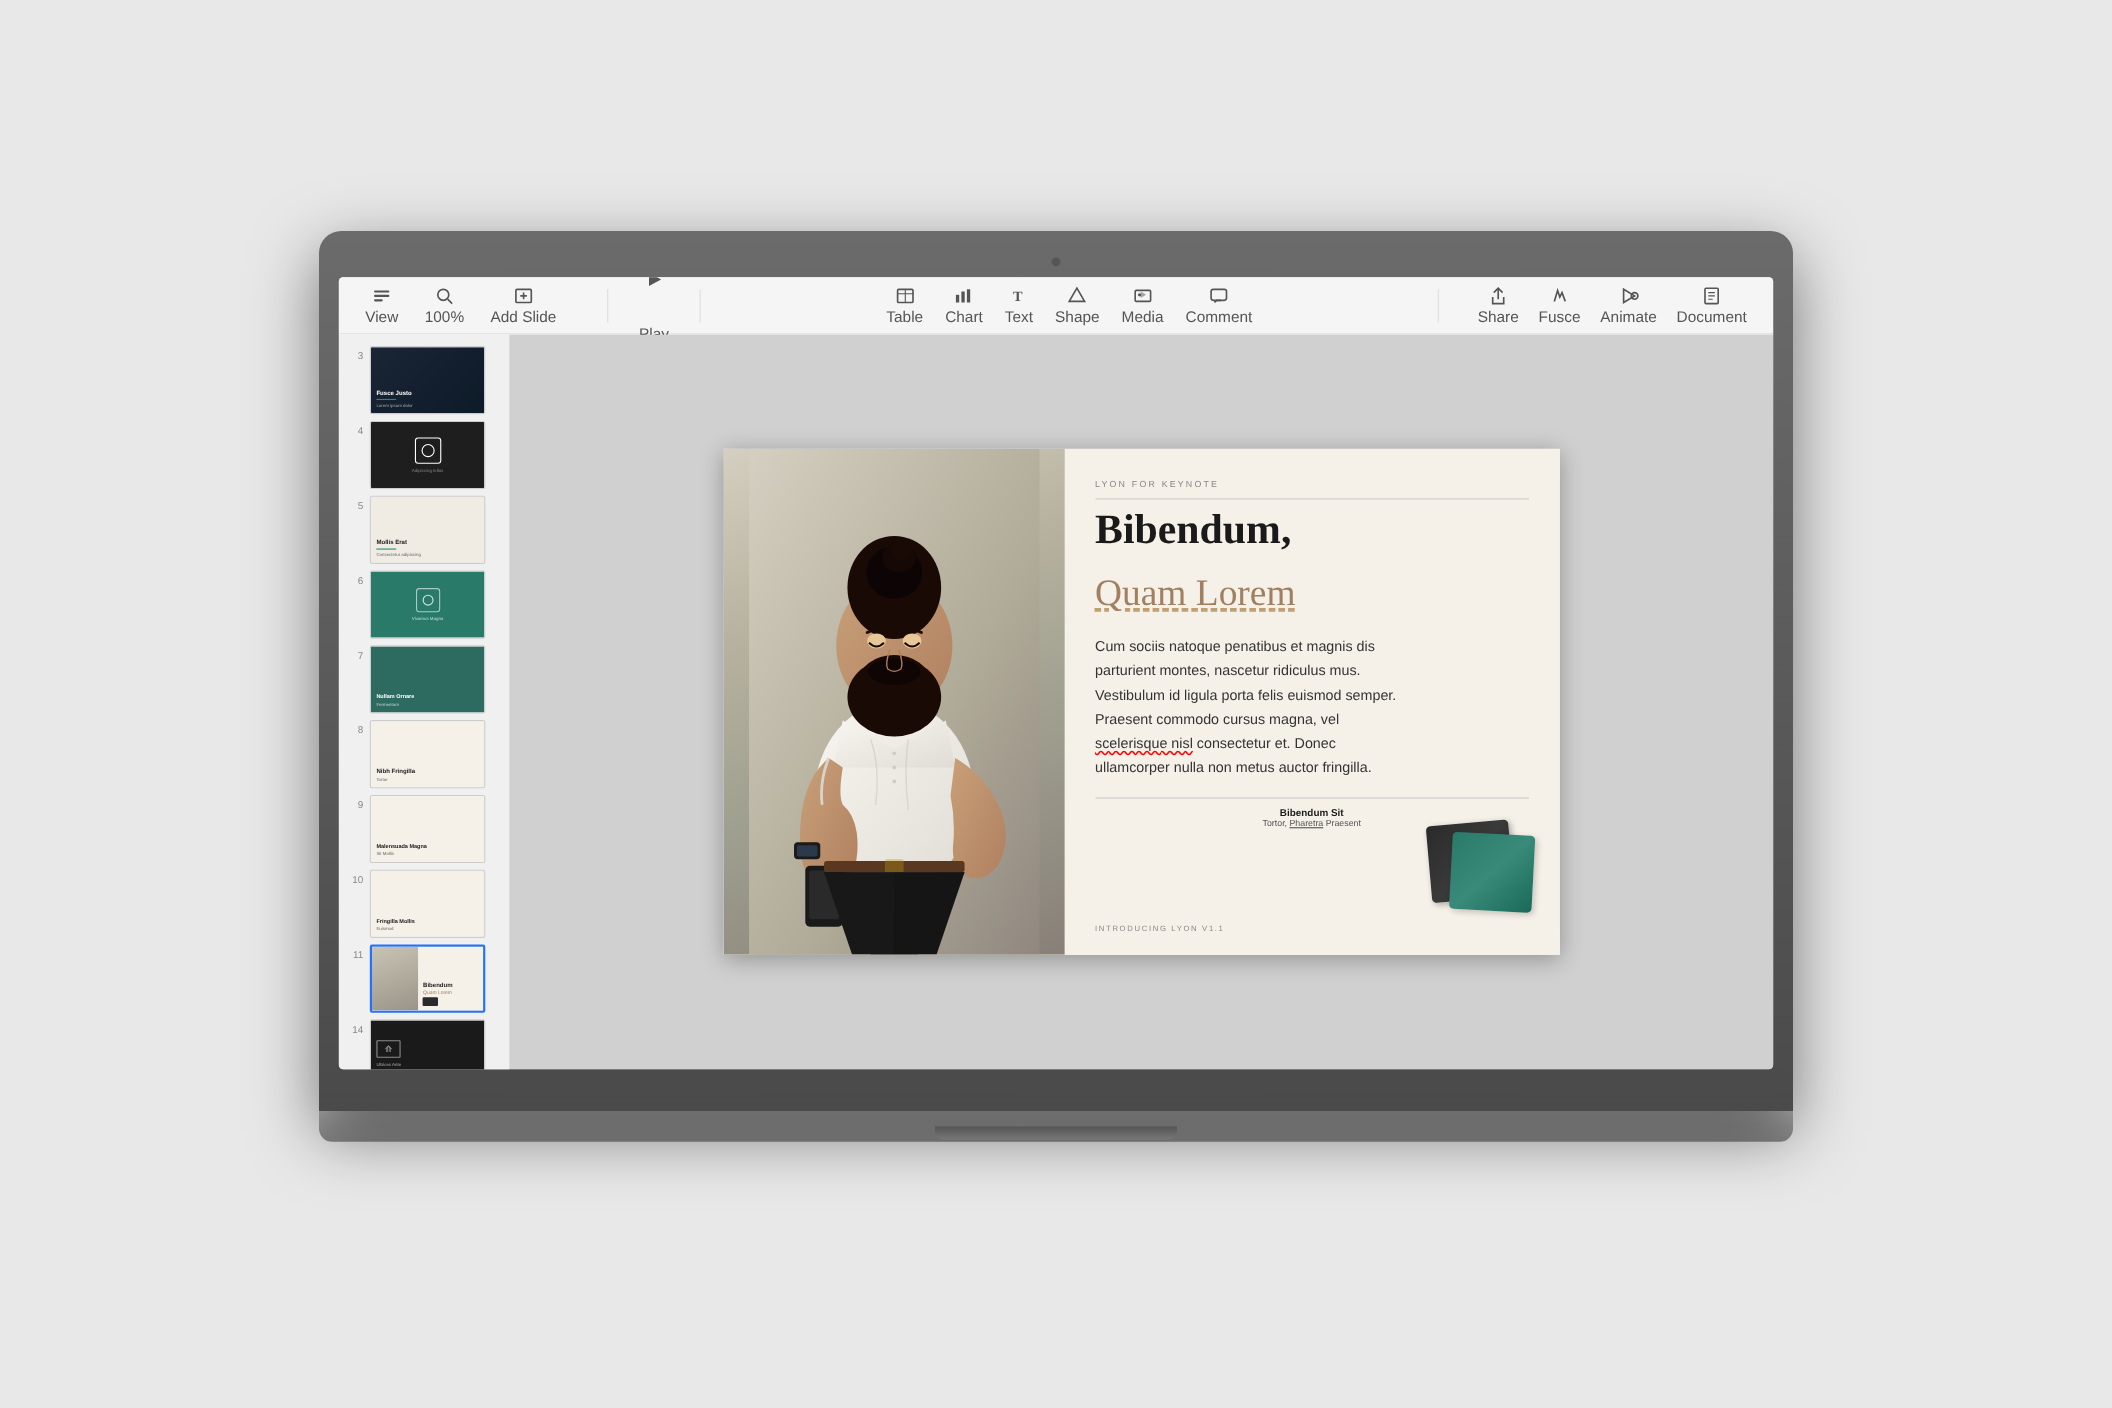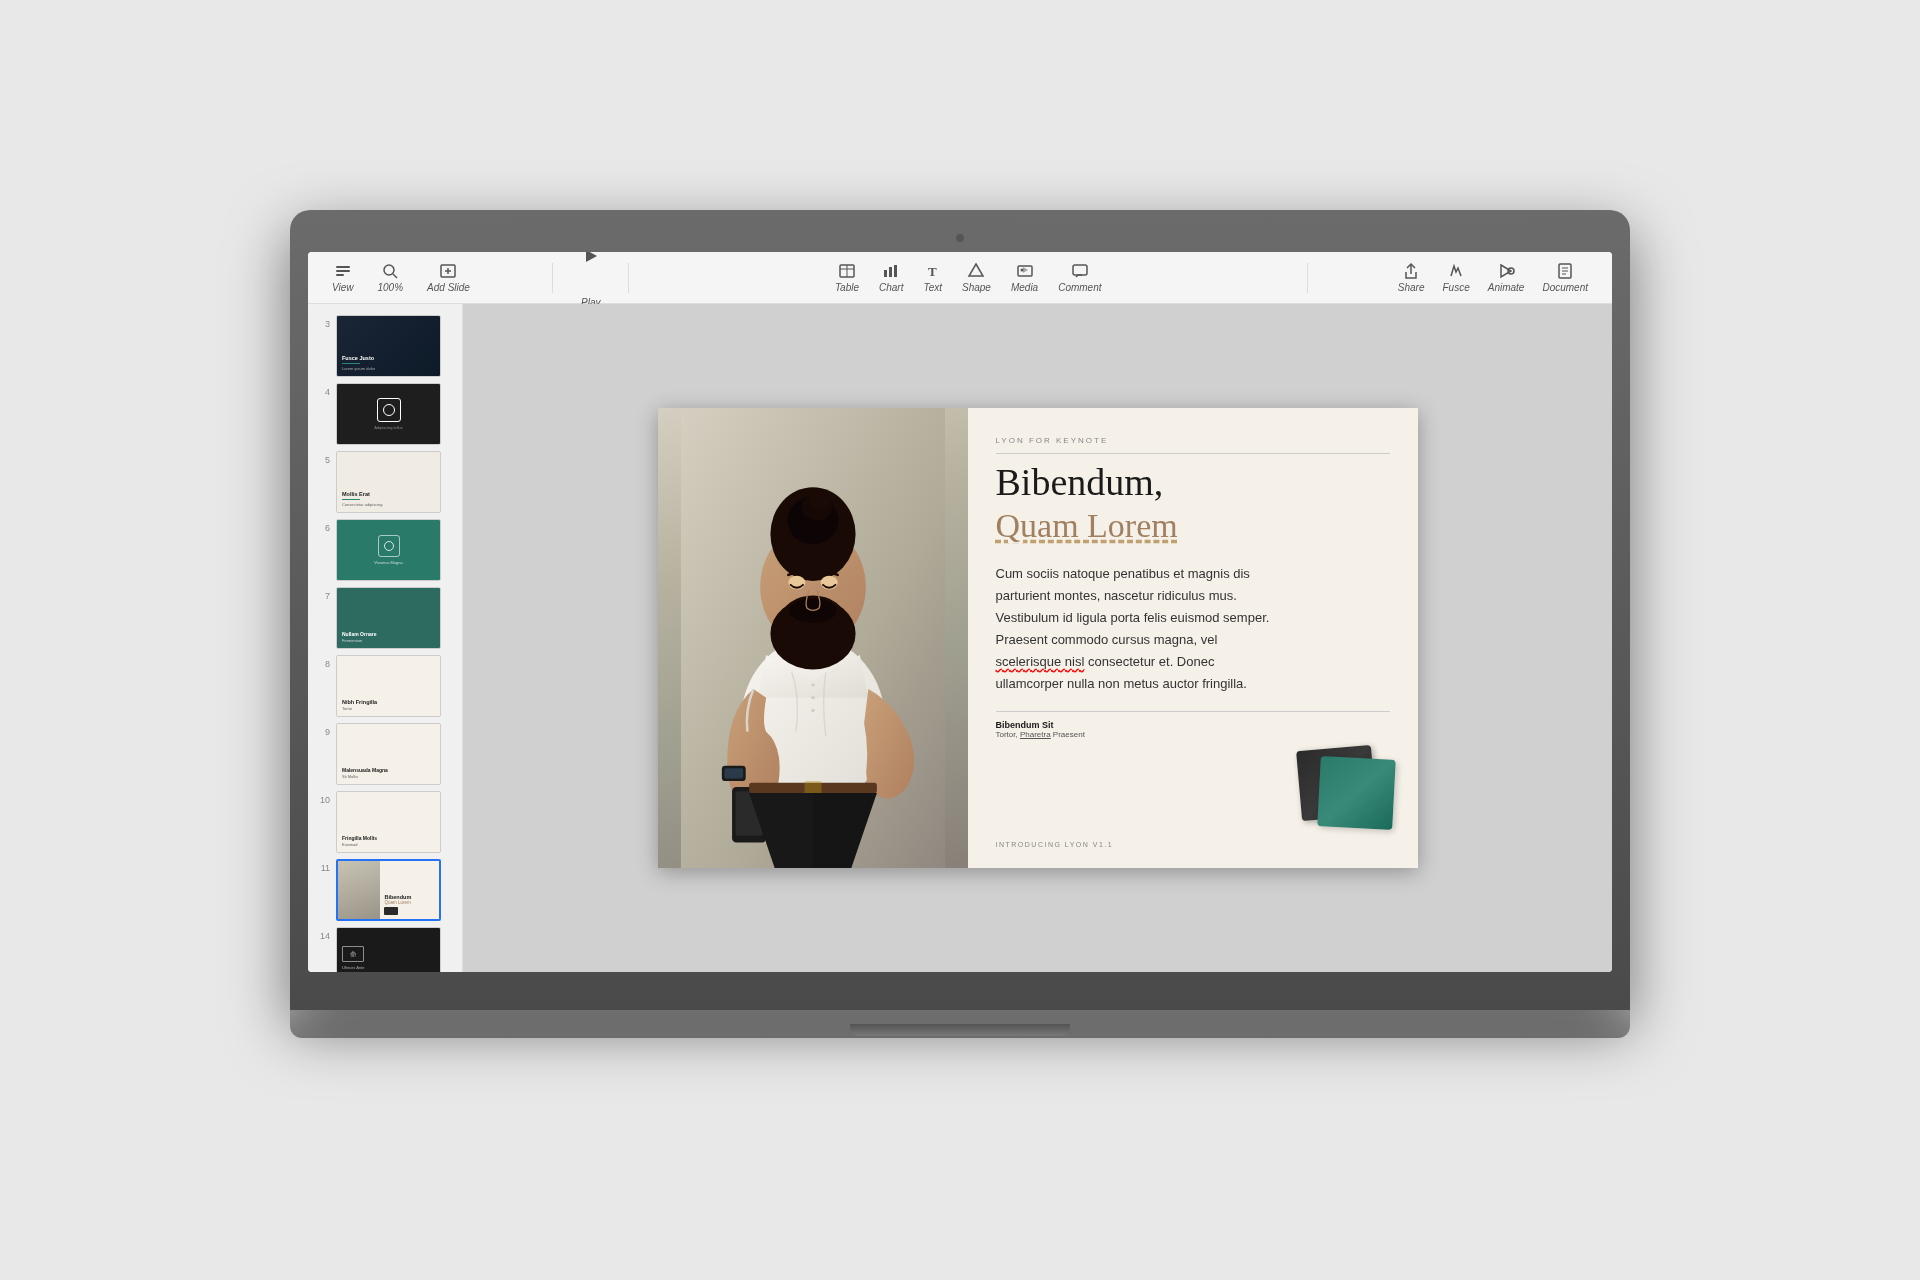--- a/index.html
+++ b/index.html
@@ -103,24 +103,23 @@
       border-radius: 6px;
       color: #333;
     }
 
     .toolbar-icon-btn svg {
       width: 18px;
       height: 18px;
     }
 
     .toolbar-label {
-      font-size: 10px;
+      font-size: 14px;
       color: #555;
       white-space: nowrap;
-      font-style: italic;
     }
 
     .toolbar-divider {
       width: 1px;
       height: 30px;
       background: #ddd;
       margin: 0 8px;
     }
 
     .toolbar-center {
@@ -254,25 +253,25 @@
       letter-spacing: 2px;
       color: #888;
       text-transform: uppercase;
       margin-bottom: 8px;
       border-bottom: 1px solid #ccc;
       padding-bottom: 8px;
     }
 
     .slide-title-main {
       font-size: 38px;
-      font-weight: 400;
+      font-weight: 700;
       color: #1a1a1a;
       line-height: 1.1;
       font-family: Georgia, serif;
-      margin-bottom: 2px;
+      margin-bottom: 16px;
     }
 
     .slide-title-sub {
       font-size: 34px;
       font-weight: 400;
       color: #a08060;
       line-height: 1.2;
       font-family: Georgia, serif;
       margin-bottom: 16px;
       text-decoration: underline;
@@ -290,20 +289,21 @@
     }
 
     .slide-body-text .highlight {
       text-decoration: underline wavy red;
       text-underline-offset: 2px;
     }
 
     .slide-author-section {
       border-top: 1px solid #ccc;
       padding-top: 8px;
+      text-align: center;
     }
 
     .slide-author-name {
       font-size: 9px;
       font-weight: 700;
       color: #1a1a1a;
     }
 
     .slide-author-subtitle {
       font-size: 8px;

